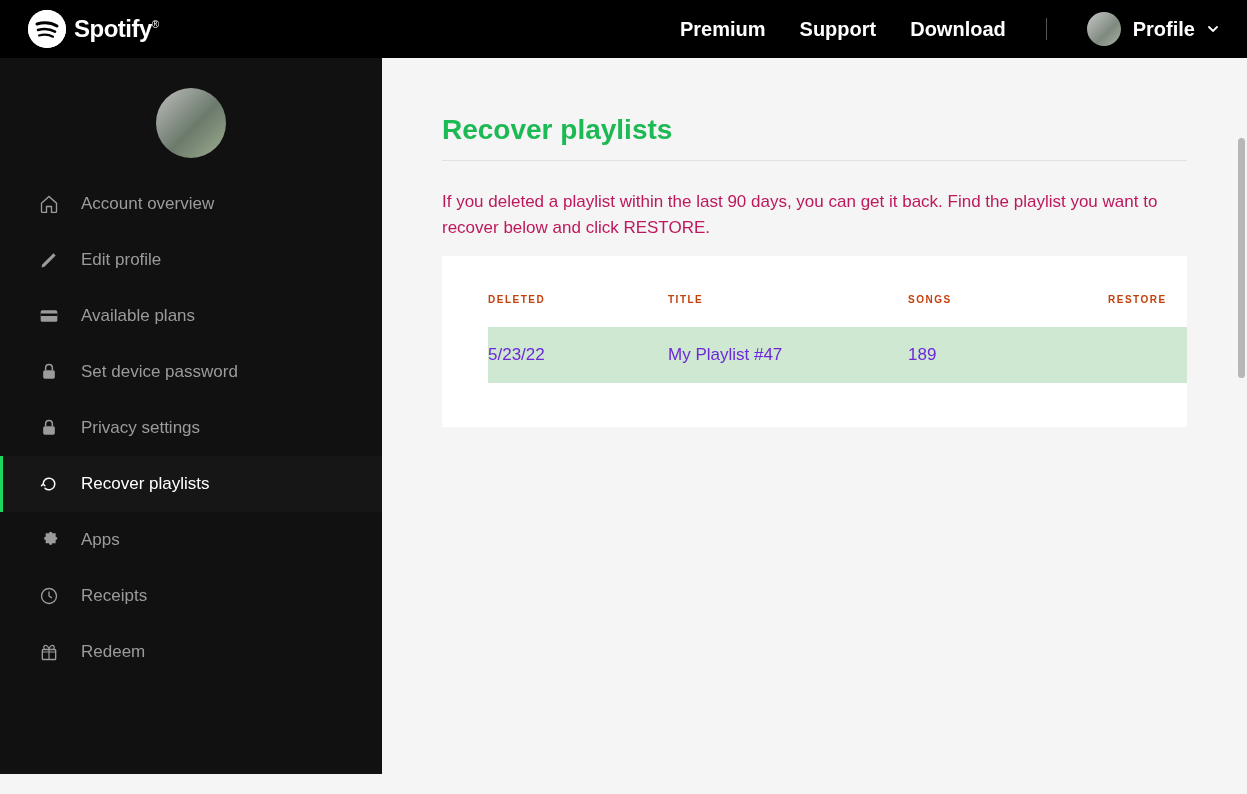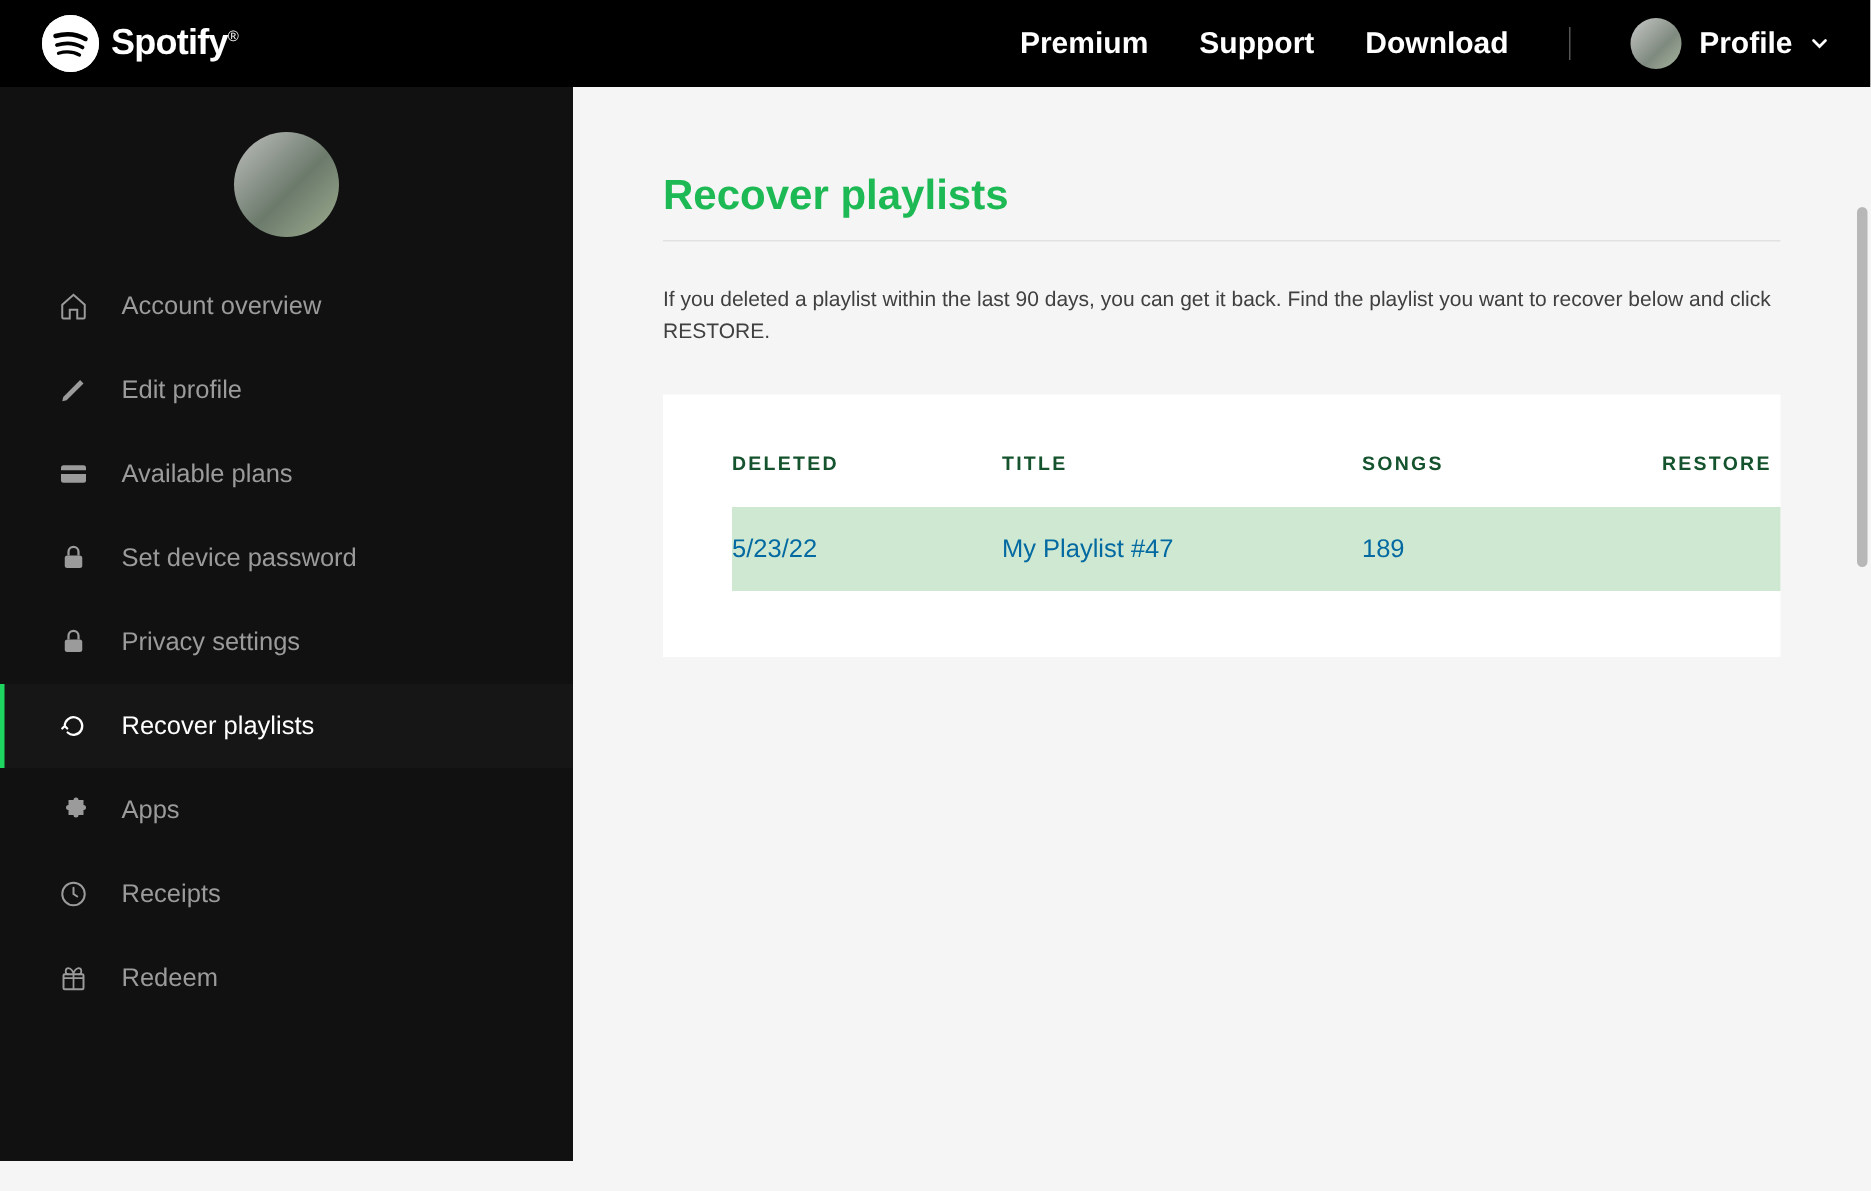--- a/index.html
+++ b/index.html
@@ -90,53 +90,53 @@
   }
   h1.page-title {
     color:#1db954;
     font-weight:600;
     font-size:28px;
     padding-bottom:14px;
     border-bottom:1px solid #e1e1e1;
     margin-bottom:28px;
   }
   p.page-desc {
-    font-size:14px;
-    color:#404040;
+    font-size:17px;
+    color:#be185d;
     line-height:1.5;
-    margin-bottom:32px;
+    margin-bottom:16px;
     max-width: 820px;
   }
 
   .card {
     background:#fff;
     padding: 28px 0 44px 0;
   }
   .tbl {
     width: calc(100% - 46px);
     margin-left:46px;
   }
   .thead, .trow {
     display:grid;
     grid-template-columns: 180px 240px 200px 1fr;
     align-items:center;
   }
   .thead {
-    color:#14532d;
-    font-size:13px;
+    color:#c2410c;
+    font-size:10px;
     letter-spacing:1.5px;
     font-weight:600;
     padding: 10px 0 22px 0;
   }
   .thead > div:last-child { text-align:right; padding-right:56px; }
   .trow {
     background:#cfe8d2;
     padding:18px 0;
     font-size:17px;
-    color:#0369a1;
+    color:#6d28d9;
     position:relative;
   }
   .restore-cell {
     text-align:right;
     padding-right:20px;
   }
   .restore-badge {
     display:inline-block;
     font-weight:600;
     letter-spacing:1px;

